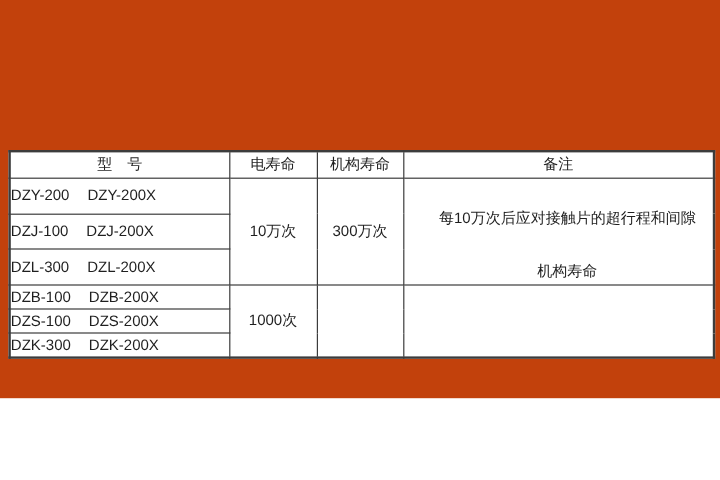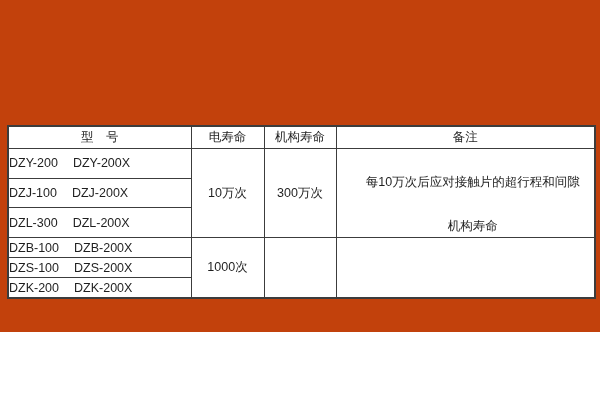--- a/index.html
+++ b/index.html
@@ -129,20 +129,20 @@
         <td class="model-cell">
           <div class="model-pair">
             <span>DZS-100</span>
             <span>DZS-200X</span>
           </div>
         </td>
       </tr>
       <tr>
         <td class="model-cell">
           <div class="model-pair">
-            <span>DZK-200</span>
+            <span>DZK-300</span>
             <span>DZK-200X</span>
           </div>
         </td>
       </tr>
     </tbody>
   </table>
 </div>
 
 </body></html>

